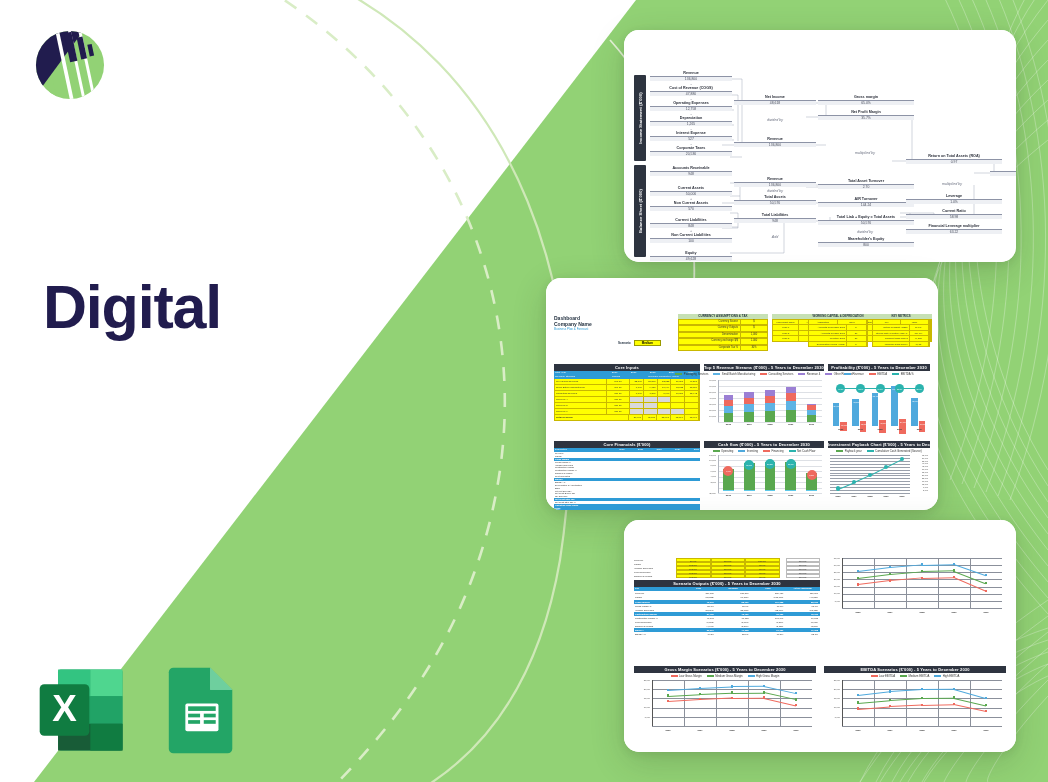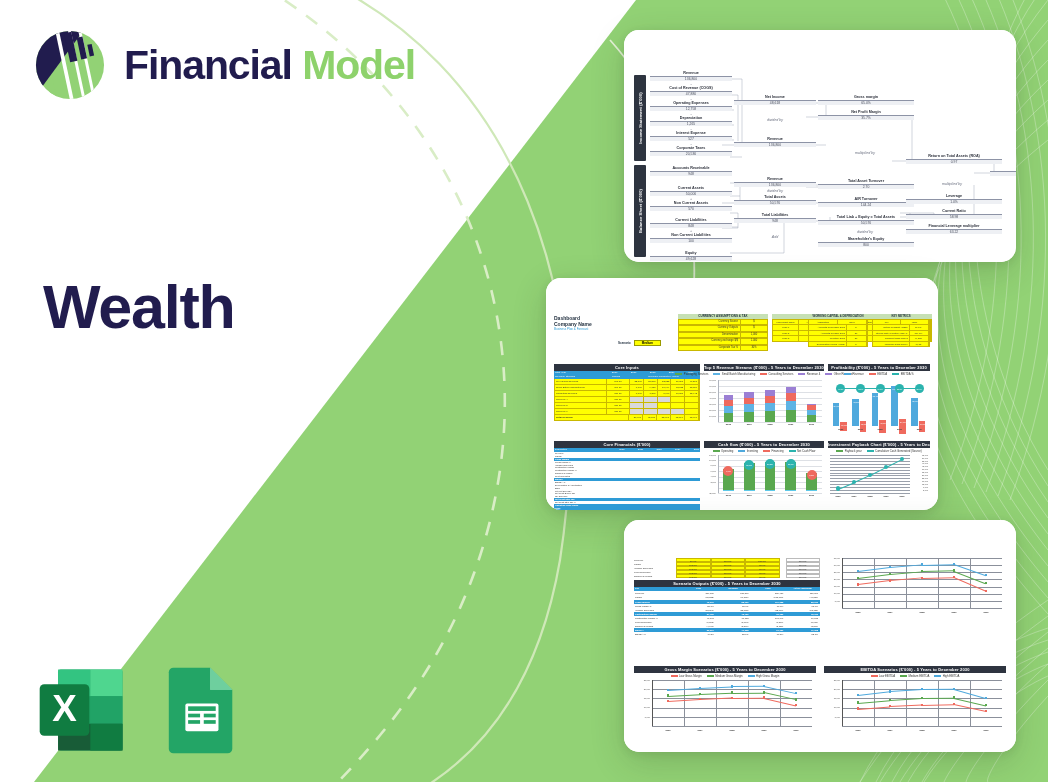--- a/index.html
+++ b/index.html
@@ -159,28 +159,24 @@
         <g fill="#211c4e">
           <rect x="46" y="6" width="10" height="40" transform="rotate(-12 50 26)"></rect>
           <rect x="62" y="12" width="8" height="30" transform="rotate(-12 66 27)"></rect>
           <rect x="75" y="22" width="6" height="16" transform="rotate(-12 78 30)"></rect>
         </g>
         <g fill="#92d275">
           <rect x="22" y="70" width="8" height="30" transform="rotate(-12 26 85)"></rect>
         </g>
       </g>
     </svg>
-    <div class="logo-text">
-      <span class="t1">Financial</span>
-      <span class="t2">Model</span>
-    </div>
   </div>
 
   <div class="headline">
-    <span>Wealth</span>
+    <span>Digital</span>
   </div>
 
   <div class="appicons">
     <svg class="appicon" viewBox="0 0 100 100">
       <rect x="24" y="6" width="70" height="88" rx="3" fill="#21a366"></rect>
       <rect x="24" y="6" width="35" height="29" fill="#33c481"></rect>
       <rect x="59" y="6" width="35" height="29" fill="#4fd68f"></rect>
       <rect x="59" y="35" width="35" height="30" fill="#21a366"></rect>
       <rect x="24" y="65" width="70" height="29" fill="#185c37"></rect>
       <rect x="59" y="65" width="35" height="29" fill="#107c41"></rect>

